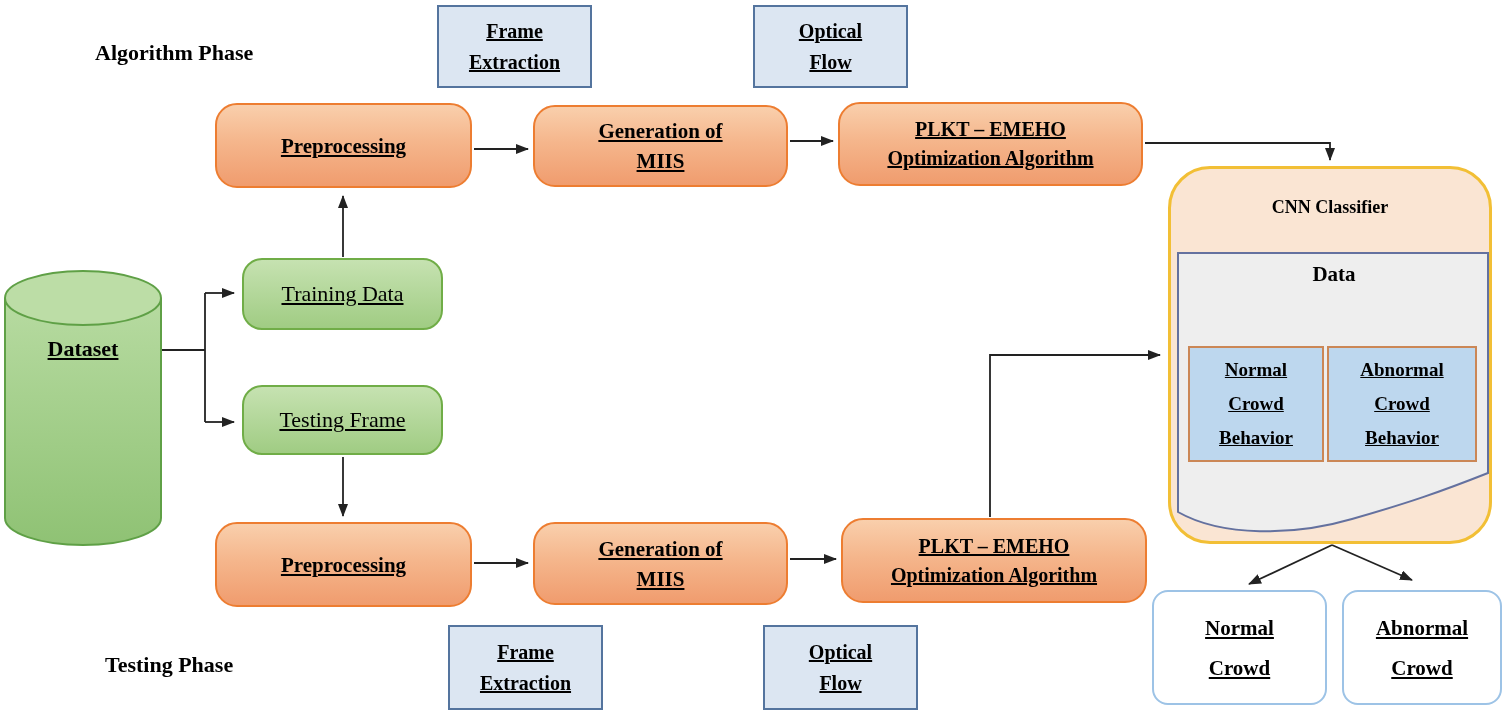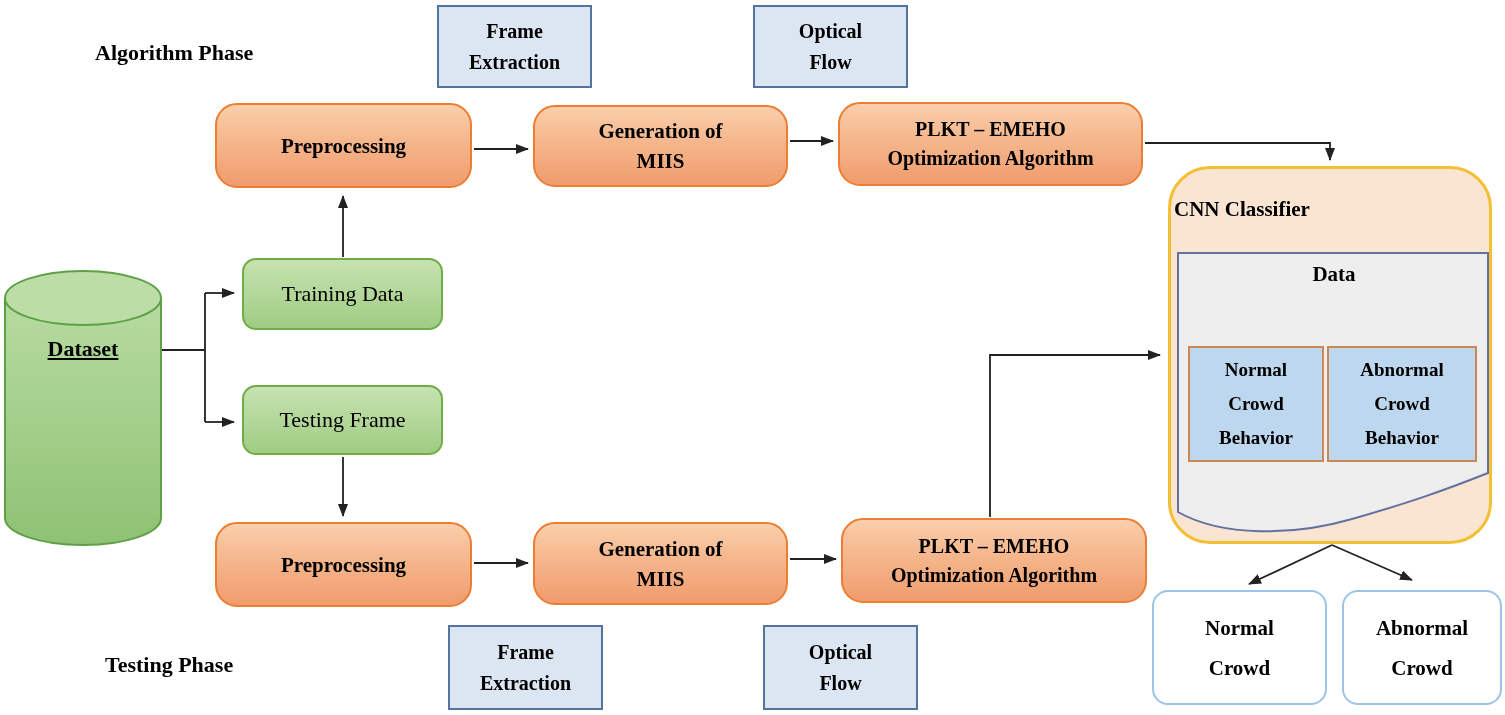--- a/index.html
+++ b/index.html
@@ -3,46 +3,46 @@
 <meta charset="utf-8">
 <style>
   html,body{margin:0;padding:0;background:#ffffff;}
   #stage{
     position:relative;width:1505px;height:715px;background:#ffffff;overflow:hidden;
     font-family:"Liberation Serif","DejaVu Serif",serif;color:#000;
   }
   .box{
     position:absolute;box-sizing:border-box;z-index:10;
     display:flex;flex-direction:column;align-items:center;justify-content:center;
-    text-align:center;font-weight:bold;
+    text-align:center;font-weight:bold;text-decoration:underline;
   }
   .orange{
     background:linear-gradient(180deg,#F9CFAC 0%,#F5B68C 45%,#F09C6E 100%);
     border:2px solid #ED7D31;border-radius:22px;font-size:21px;line-height:30px;
   }
   .io{
     background:#DCE6F2;border:2px solid #54749E;font-size:20px;line-height:31px;
   }
   .green{
     background:linear-gradient(180deg,#C6E2B1 0%,#A0CC83 100%);
-    border:2px solid #70AD47;border-radius:14px;font-weight:normal;font-size:22px;
+    border:2px solid #70AD47;border-radius:20px;font-weight:normal;font-size:22px;
   }
   .behavior{
     background:#BDD7EE;border:2px solid #CB8756;font-size:19px;line-height:34px;
   }
   .output{
     background:#ffffff;border:2px solid #9DC3E6;border-radius:16px;
     font-size:21px;line-height:40px;
   }
   .phase{position:absolute;z-index:10;font-weight:bold;font-size:22px;}
   .cnn-outer{
     position:absolute;z-index:1;box-sizing:border-box;
     background:#FAE5D3;border:3px solid #F2BF35;border-radius:42px;
   }
-  .cnn-title{position:absolute;z-index:10;font-weight:bold;font-size:21px;}
+  .cnn-title{position:absolute;z-index:10;font-weight:bold;font-size:18px;text-align:center;}
   .trained{position:absolute;z-index:10;font-weight:bold;font-size:21px;line-height:31px;text-align:center;}
   .dataset-label{position:absolute;z-index:10;font-weight:bold;font-size:22px;text-align:center;text-decoration:underline;}
   #flow-svg{position:absolute;left:0;top:0;z-index:5;pointer-events:none;}
   .ln{display:block;}
 </style>
 </head>
 <body>
 
 <div id="stage">
 

